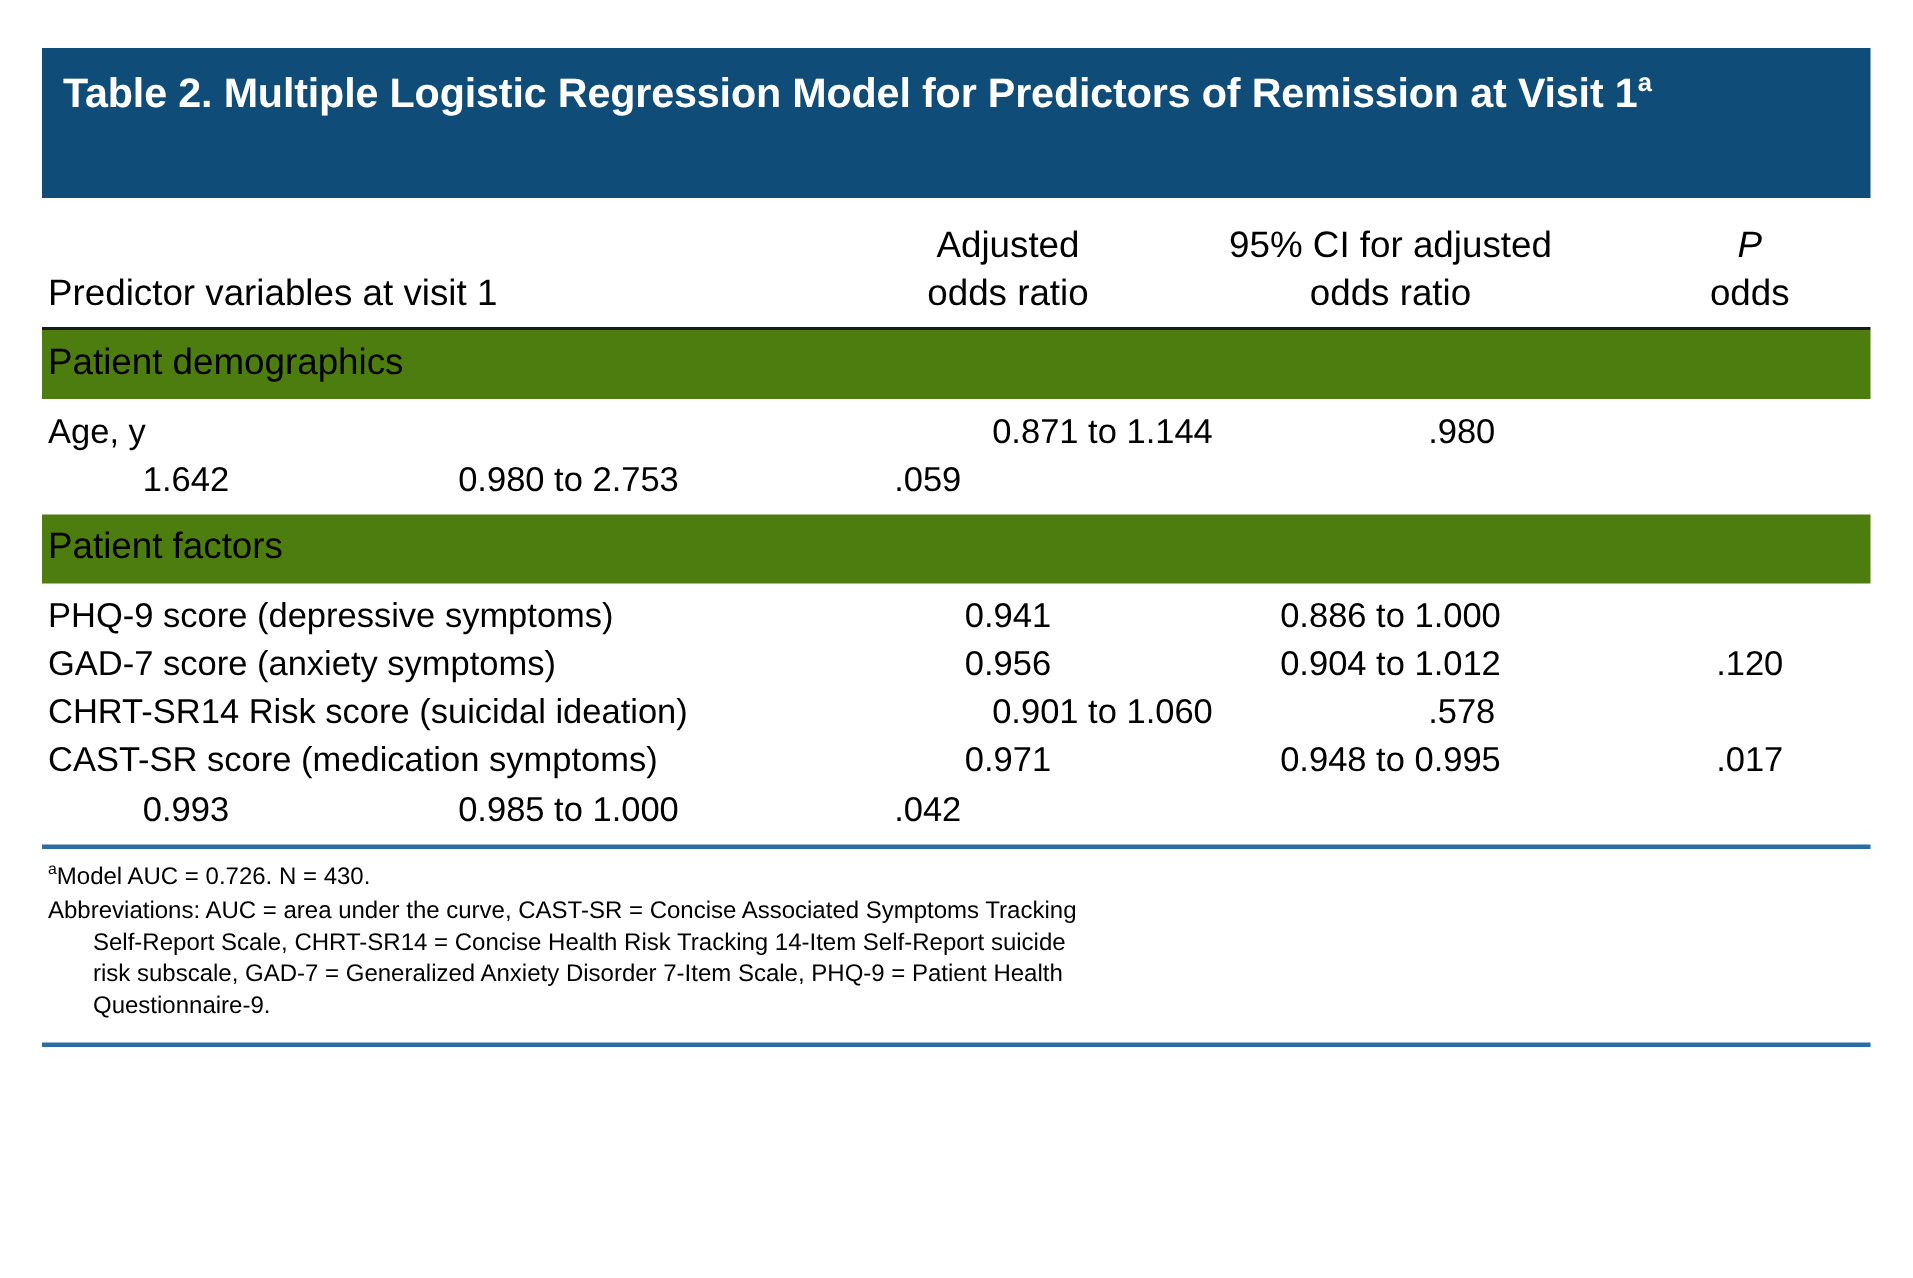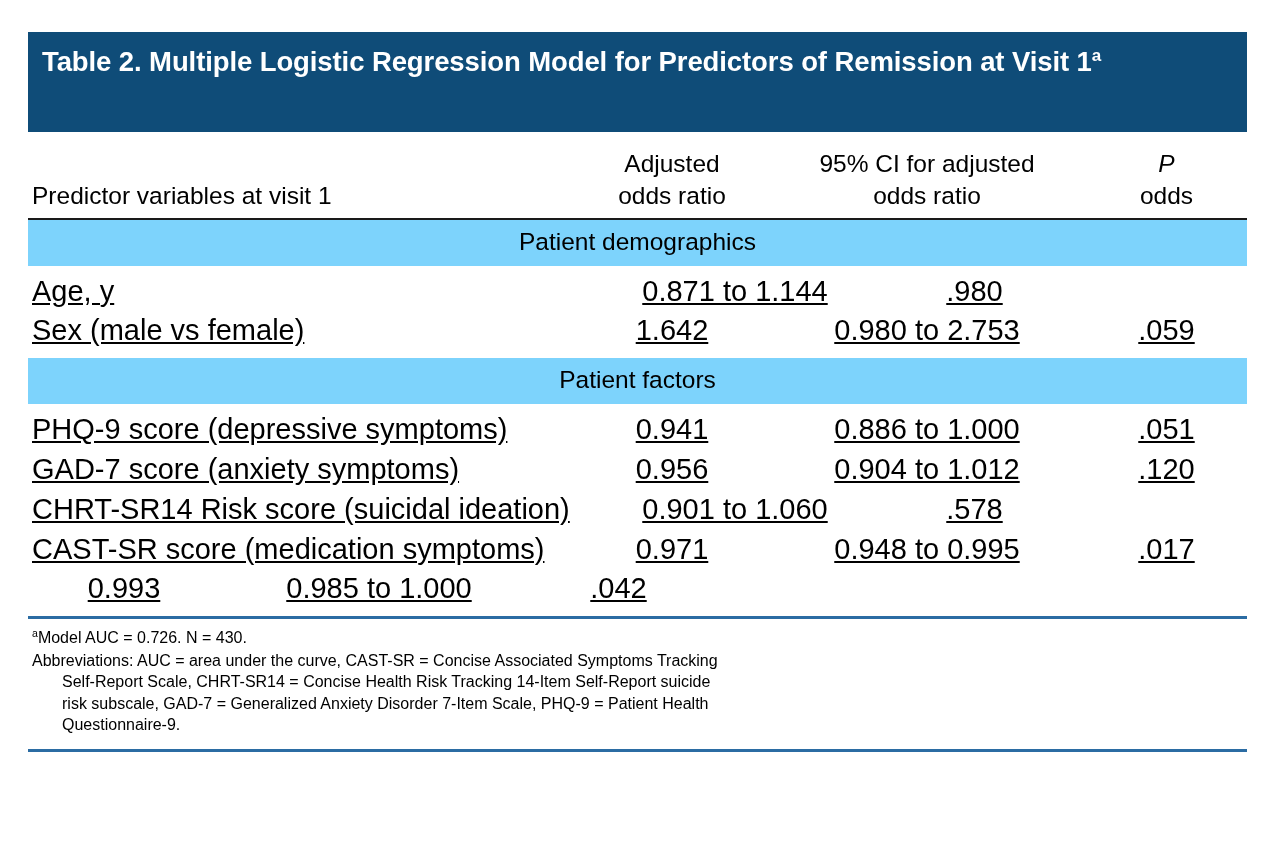--- a/index.html
+++ b/index.html
@@ -69,38 +69,36 @@
   .rule-blue {
     border-top: 3px solid #2b6ca3;
   }
   .rule-blue-bottom {
     border-top: 3px solid #2b6ca3;
     margin-top: 14px;
   }
 
   
   .section-band {
-    background: #7dd3fc;
+    background: #4d7c0f;
     font-size: 24.5px;
     line-height: 1.22;
     padding: 7px 4px 9px 4px;
     box-sizing: border-box;
-    text-align: center;
   }
   .data-group {
     padding-top: 6px;
     padding-bottom: 7px;
   }
   .data-row {
     display: flex;
     align-items: flex-end;
-    font-size: 29px;
+    font-size: 23px;
     line-height: 1.27;
     padding: 1px 0 2px 0;
-    text-decoration: underline;
   }
   .data-row .col-label { white-space: normal; }
 
   
   .footnotes {
     padding-top: 8px;
     font-size: 16px;
     line-height: 1.32;
   }
   .fn-line {
@@ -156,34 +154,32 @@
   </div>
 
   <div class="section-band">Patient demographics</div>
   <div class="data-group">
     <div class="data-row">
       <div class="col-label">Age, y</div>
       <div class="col-ci">0.871 to 1.144</div>
       <div class="col-p">.980</div>
     </div>
     <div class="data-row">
-      <div class="col-label">Sex (male vs female)</div>
       <div class="col-or">1.642</div>
       <div class="col-ci">0.980 to 2.753</div>
       <div class="col-p">.059</div>
     </div>
   </div>
 
   <div class="section-band">Patient factors</div>
   <div class="data-group">
     <div class="data-row">
       <div class="col-label">PHQ-9 score (depressive symptoms)</div>
       <div class="col-or">0.941</div>
       <div class="col-ci">0.886 to 1.000</div>
-      <div class="col-p">.051</div>
     </div>
     <div class="data-row">
       <div class="col-label">GAD-7 score (anxiety symptoms)</div>
       <div class="col-or">0.956</div>
       <div class="col-ci">0.904 to 1.012</div>
       <div class="col-p">.120</div>
     </div>
     <div class="data-row">
       <div class="col-label">CHRT-SR14 Risk score (suicidal ideation)</div>
       <div class="col-ci">0.901 to 1.060</div>

